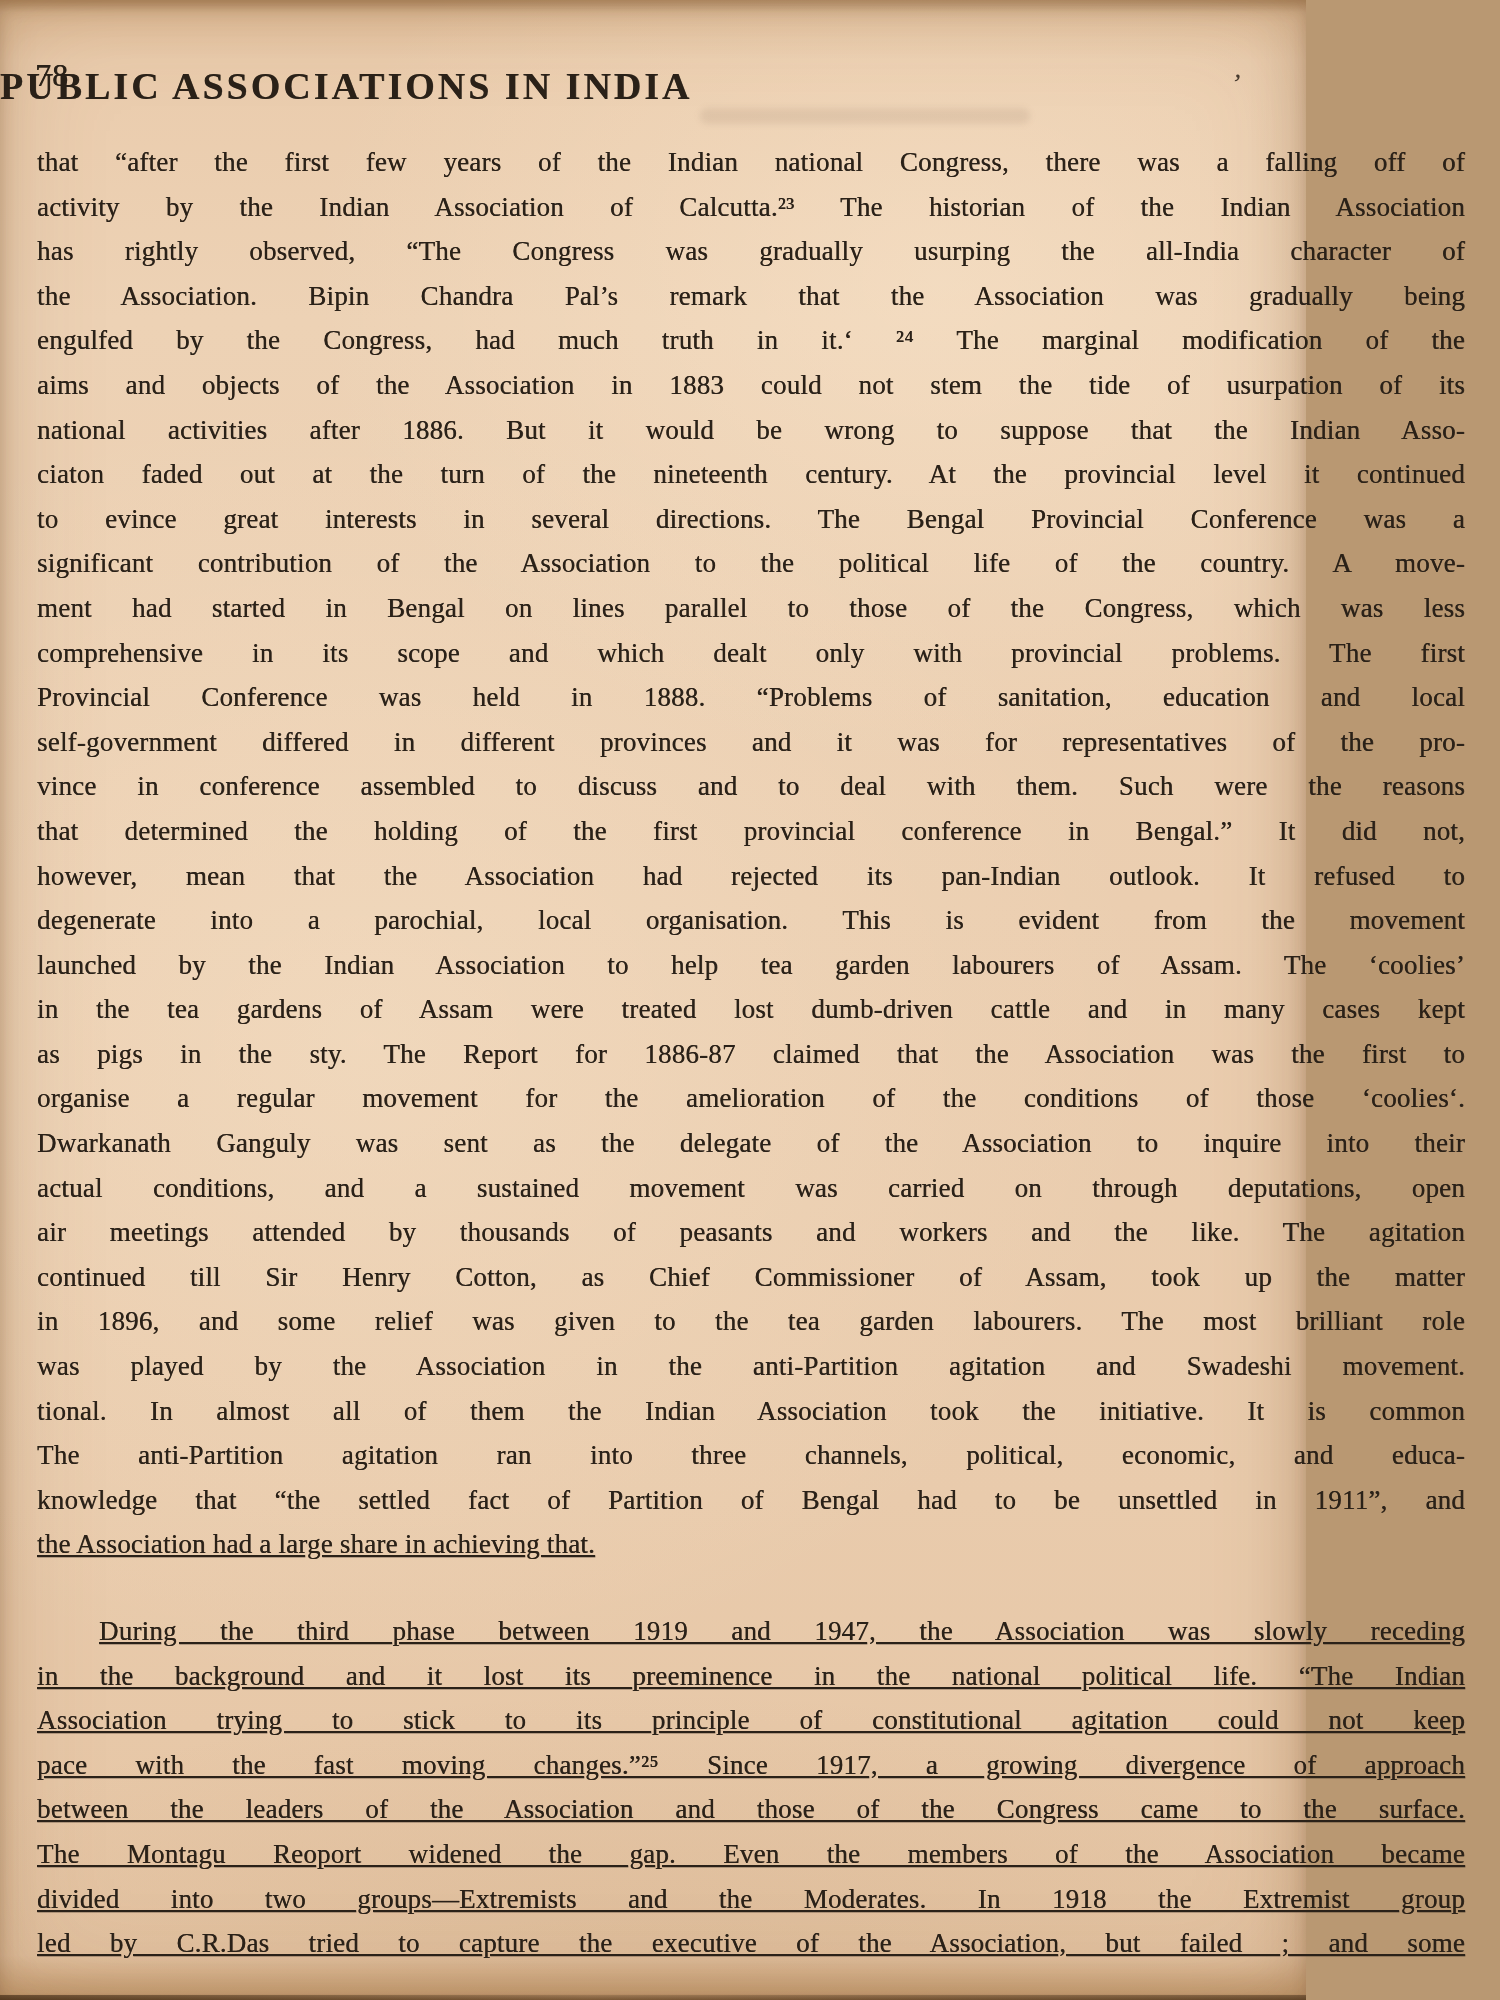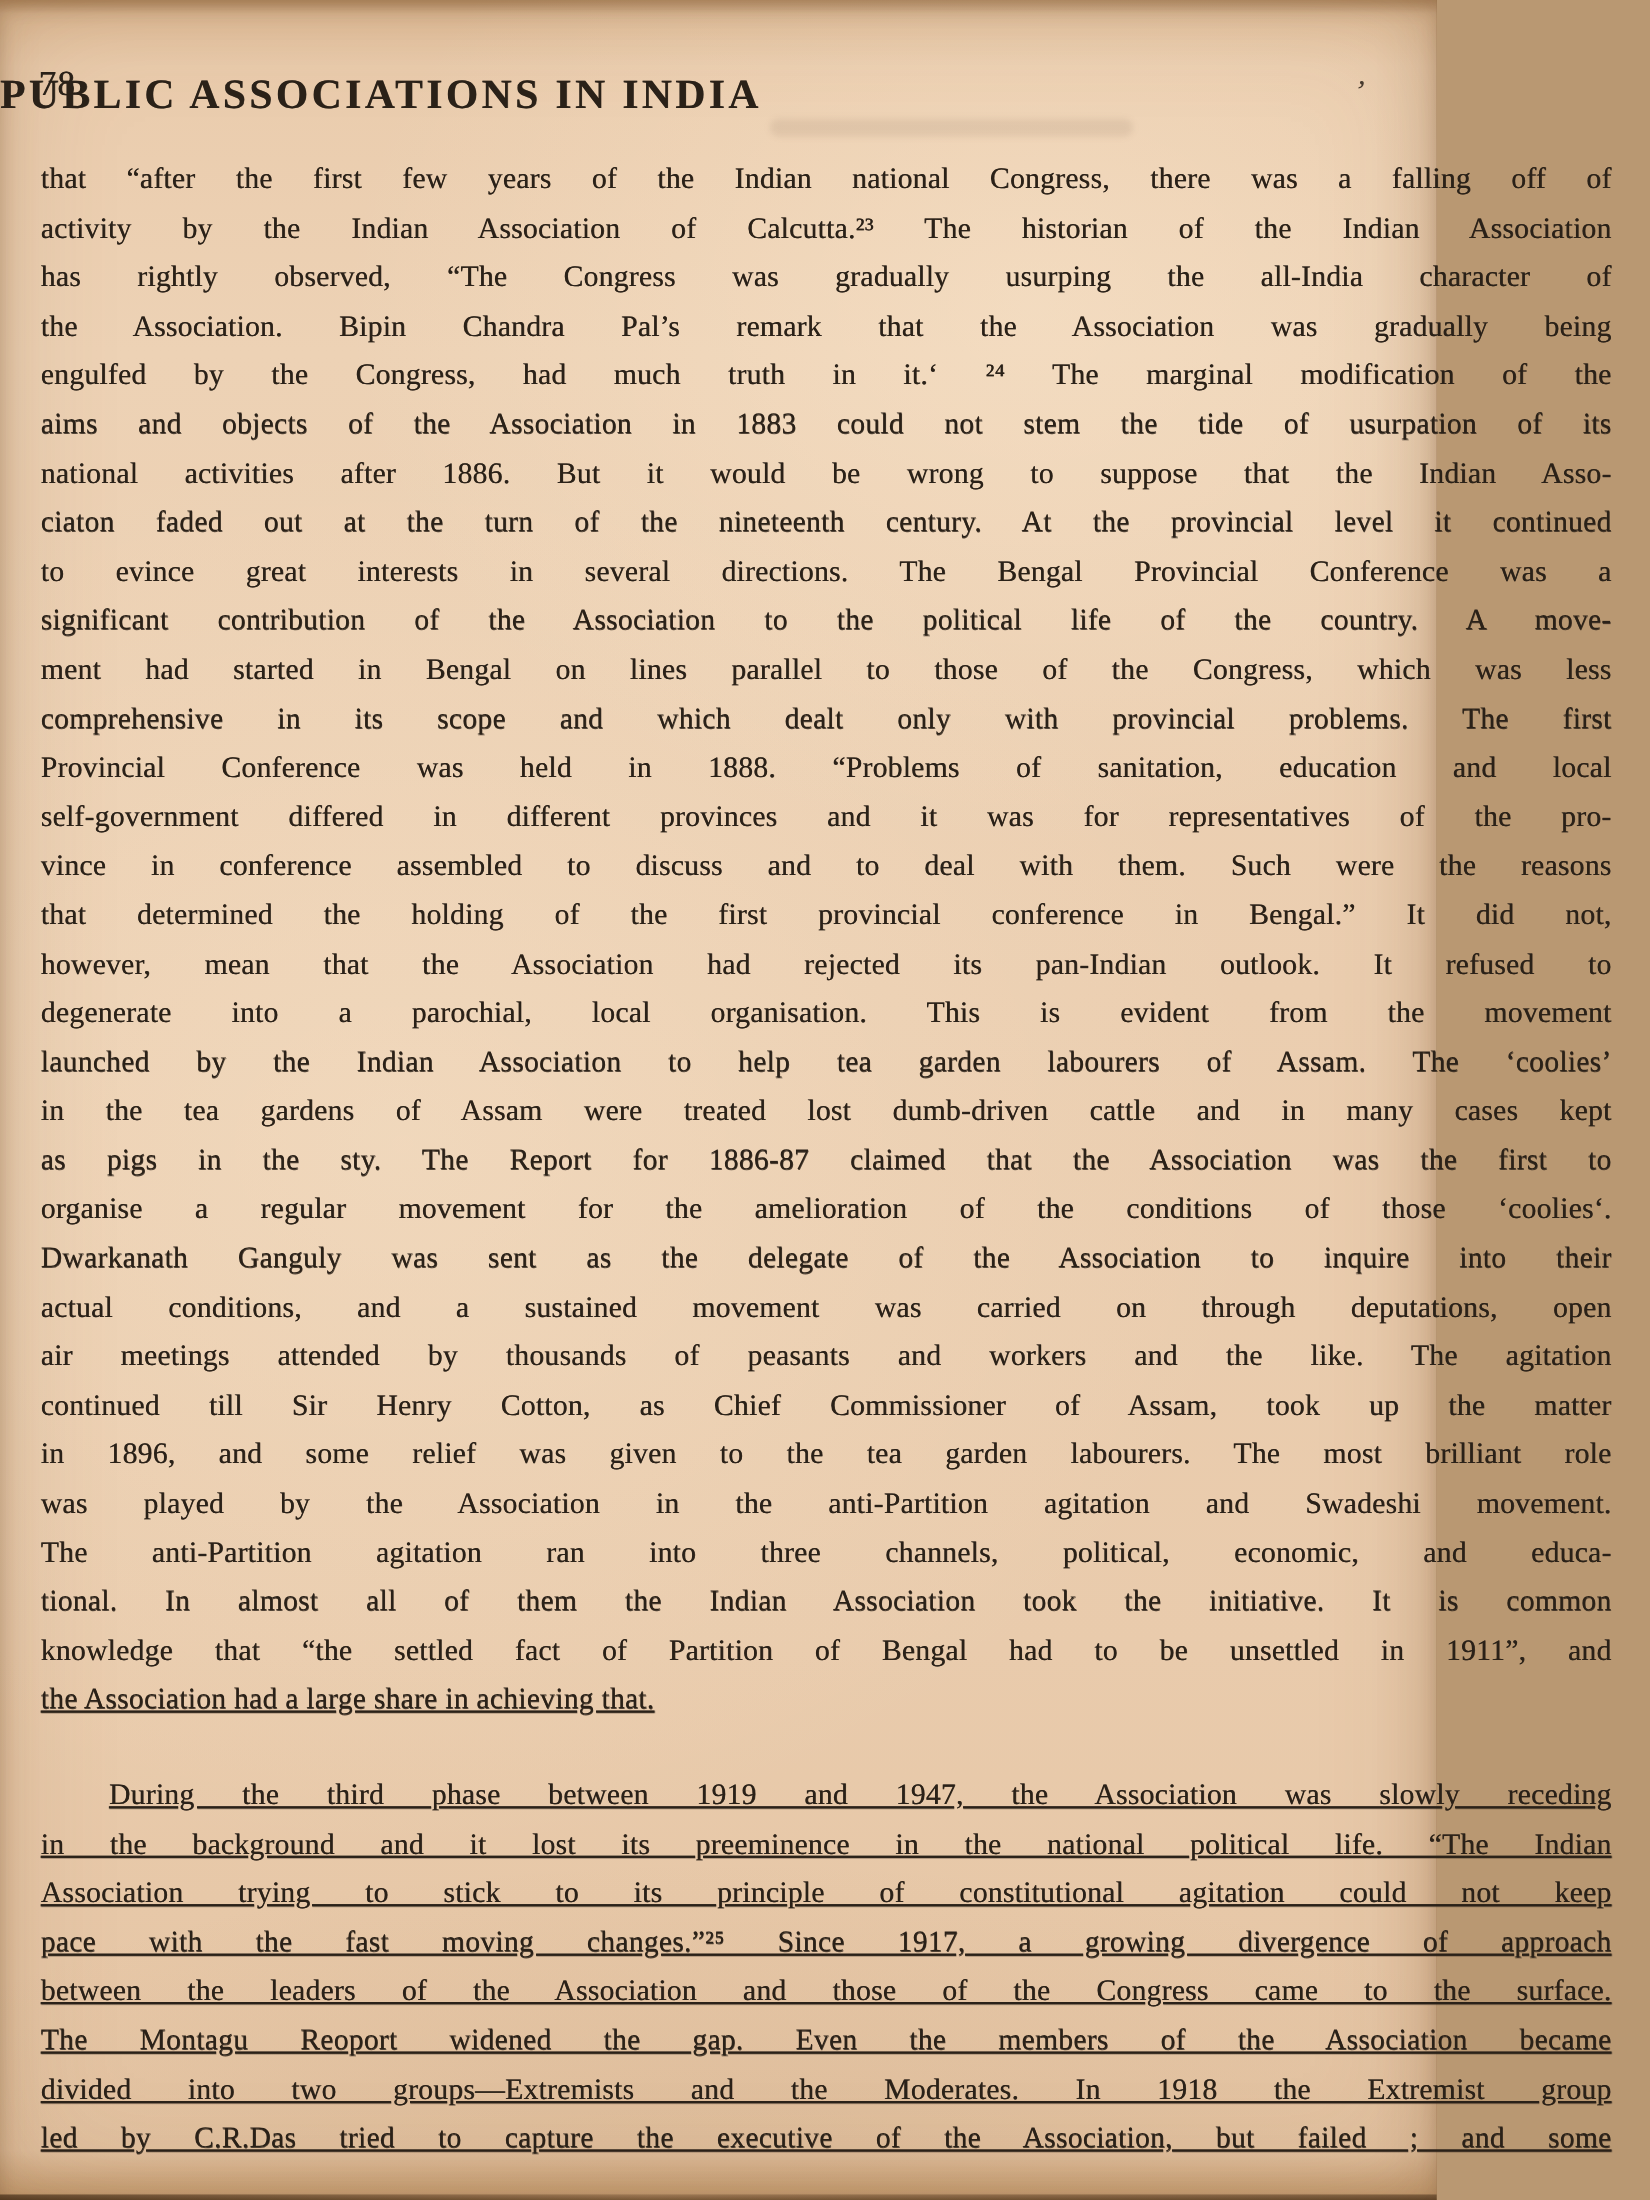--- a/index.html
+++ b/index.html
@@ -89,22 +89,22 @@
         <div class="line">launched by the Indian Association to help tea garden  labourers  of Assam.  The ‘coolies’</div>
         <div class="line">in the tea gardens of Assam were treated lost  dumb-driven cattle  and in many  cases kept</div>
         <div class="line">as pigs in the sty.   The Report for 1886-87 claimed  that  the  Association  was the first to</div>
         <div class="line">organise a regular  movement  for  the  amelioration  of the conditions of those  ‘coolies‘.</div>
         <div class="line">Dwarkanath Ganguly  was sent as  the  delegate of the  Association  to  inquire  into  their</div>
         <div class="line">actual conditions, and a sustained  movement  was  carried on  through  deputations,  open</div>
         <div class="line">air meetings attended by thousands of peasants and workers and  the  like.    The agitation</div>
         <div class="line">continued till Sir Henry Cotton, as Chief  Commissioner  of  Assam,  took  up  the  matter</div>
         <div class="line">in 1896, and some relief was given to the tea garden  labourers.    The most brilliant  role</div>
         <div class="line">was played  by the Association in the anti-Partition  agitation  and Swadeshi   movement.</div>
+        <div class="line">tional.   In almost all of them the Indian  Association took the  initiative.   It  is  common</div>
         <div class="line">The  anti-Partition  agitation ran into  three  channels,  political,  economic,  and educa-</div>
-        <div class="line">tional.   In almost all of them the Indian  Association took the  initiative.   It  is  common</div>
         <div class="line">knowledge that “the settled fact of Partition of Bengal had to be unsettled  in 1911”,  and</div>
         <div class="line no-stretch">the Association had a large share in achieving that.</div>
       </div>
       <div class="para">
         <div class="line indent">During the third phase between 1919 and 1947, the Association was  slowly  receding</div>
         <div class="line">in the background and it lost its preeminence in the national political life.  “The  Indian</div>
         <div class="line">Association  trying  to stick  to  its  principle  of  constitutional  agitation  could  not  keep</div>
         <div class="line">pace with the  fast moving changes.”²⁵   Since 1917,  a  growing  divergence  of  approach</div>
         <div class="line">between the leaders of the  Association and  those of the  Congress  came to  the  surface.</div>
         <div class="line">The Montagu Reoport widened the  gap.   Even the  members of the  Association  became</div>

